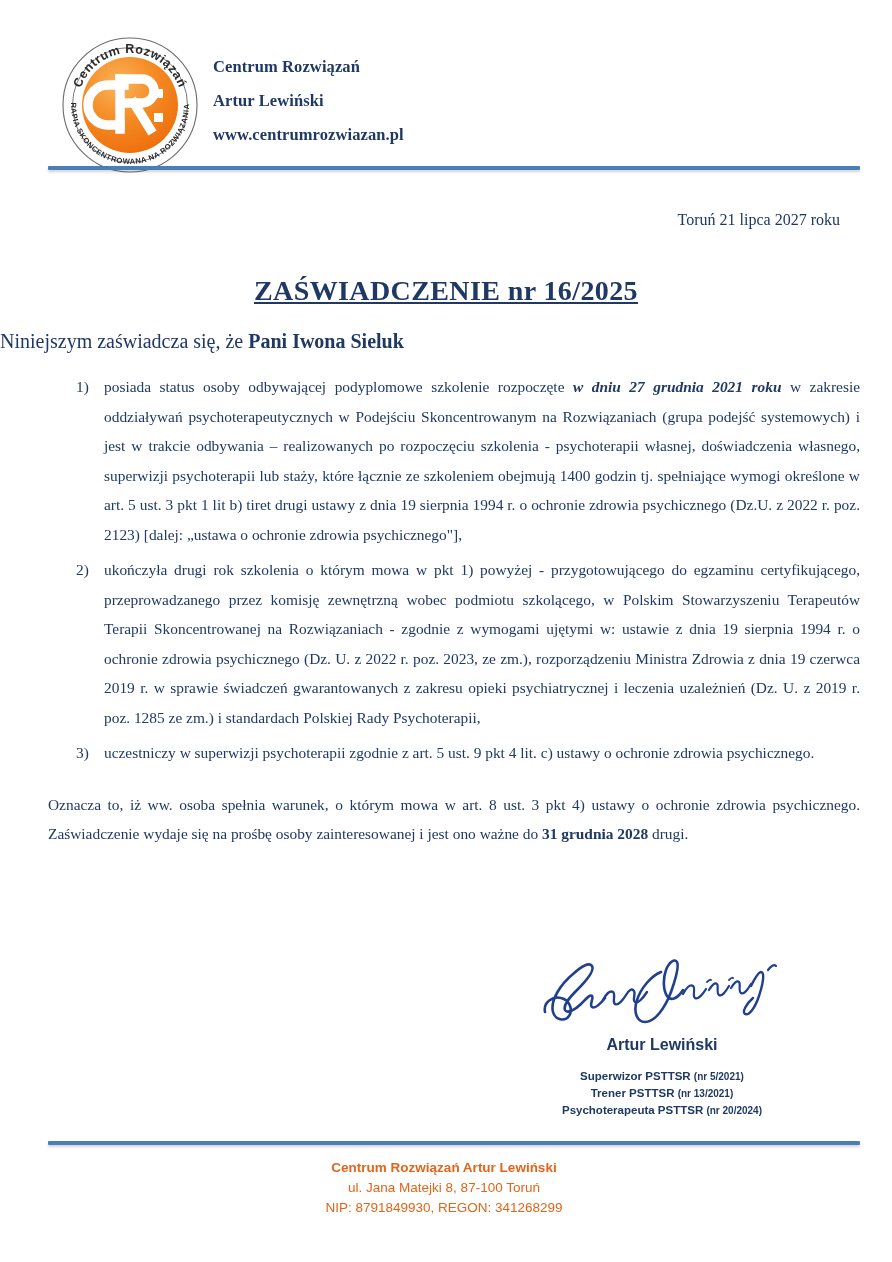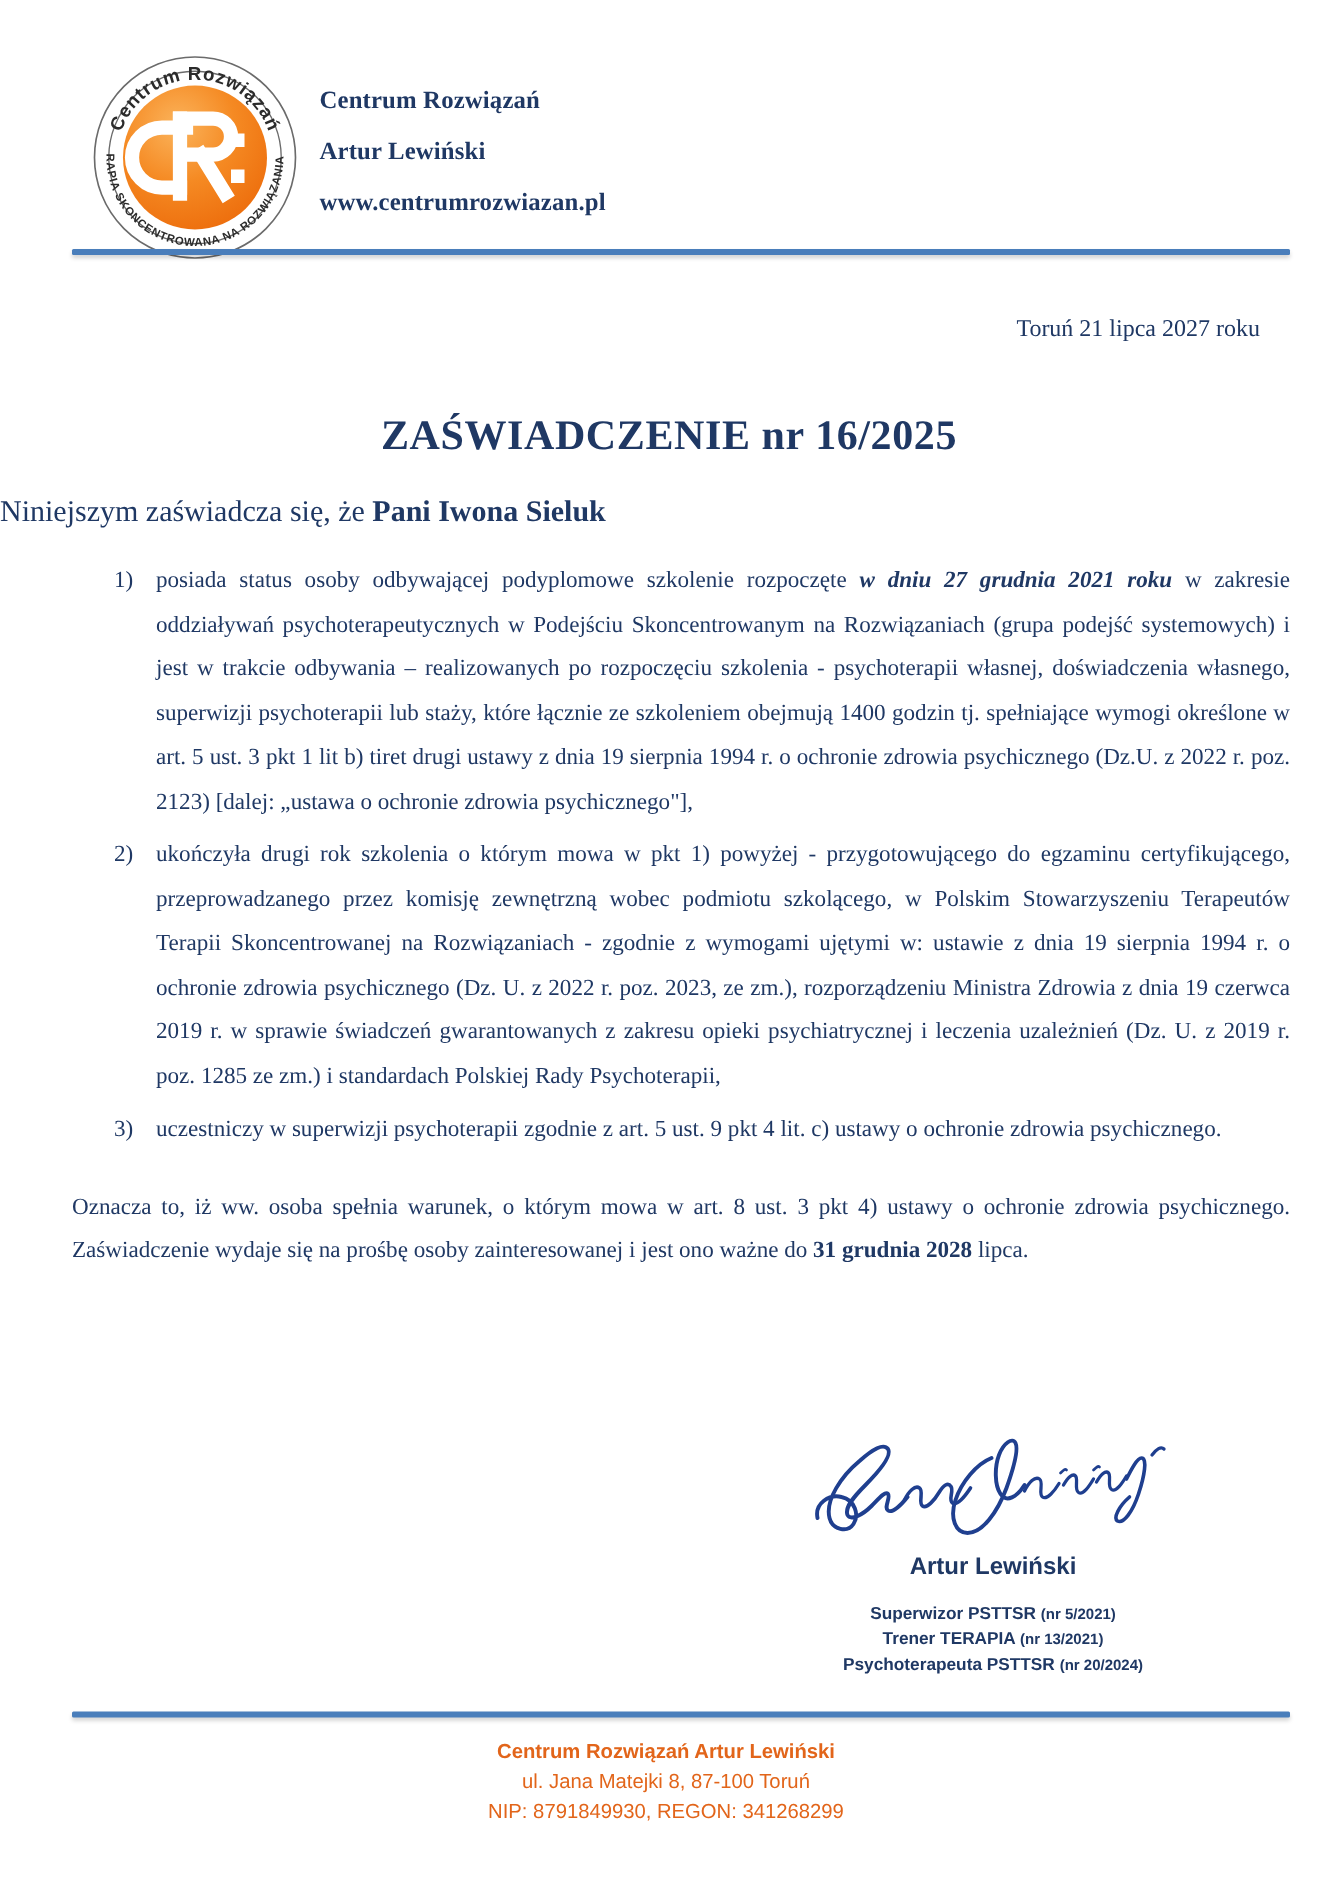--- a/index.html
+++ b/index.html
@@ -84,20 +84,21 @@
   .doc-title {
     position: absolute;
     left: 0;
     top: 275px;
     width: 892px;
     text-align: center;
     font-size: 28px;
     font-weight: bold;
     letter-spacing: 0.4px;
     color: #1f3864;
+    text-decoration: underline;
   }
   .doc-subtitle {
     position: absolute;
     left: 0;
     top: 330px;
     width: 892px;
     text-align: left;
     font-size: 20px;
     color: #1f3864;
   }
@@ -265,42 +266,42 @@
   <div class="doc-subtitle">
     <span>Niniejszym zaświadcza się, że </span><b>Pani Iwona Sieluk</b>
   </div>
 
   <div class="body-block">
     <ol class="clauses" id="clause-list">
         <li><span class="marker">1)</span><span class="clause-text"><span>posiada status osoby odbywającej podyplomowe szkolenie rozpoczęte </span><span class="bi">w dniu 27 grudnia 2021 roku</span><span> w zakresie oddziaływań psychoterapeutycznych w Podejściu Skoncentrowanym na Rozwiązaniach (grupa podejść systemowych) i jest w trakcie odbywania – realizowanych po rozpoczęciu szkolenia - psychoterapii własnej, doświadczenia własnego, superwizji psychoterapii lub staży, które łącznie ze szkoleniem obejmują 1400 godzin tj. spełniające wymogi określone w art. 5 ust. 3 pkt 1 lit b) tiret drugi ustawy z dnia 19 sierpnia 1994 r. o ochronie zdrowia psychicznego (Dz.U. z 2022 r. poz. 2123) [dalej: „</span><b>ustawa o ochronie zdrowia psychicznego</b><span>"],</span></span></li>
         <li><span class="marker">2)</span><span class="clause-text"><span>ukończyła drugi rok szkolenia o którym mowa w pkt 1) powyżej - przygotowującego do egzaminu certyfikującego, przeprowadzanego przez komisję zewnętrzną wobec podmiotu szkolącego, w Polskim Stowarzyszeniu Terapeutów Terapii Skoncentrowanej na Rozwiązaniach - zgodnie z wymogami ujętymi w: ustawie z dnia 19 sierpnia 1994 r. o ochronie zdrowia psychicznego (Dz. U. z 2022 r. poz. 2023, ze zm.), rozporządzeniu Ministra Zdrowia z dnia 19 czerwca 2019 r. w sprawie świadczeń gwarantowanych z zakresu opieki psychiatrycznej i leczenia uzależnień (Dz. U. z 2019 r. poz. 1285 ze zm.) i standardach Polskiej Rady Psychoterapii,</span></span></li>
         <li><span class="marker">3)</span><span class="clause-text"><span>uczestniczy w superwizji psychoterapii zgodnie z art. 5 ust. 9 pkt 4 lit. c) ustawy o ochronie zdrowia psychicznego.</span></span></li>
       </ol>
-    <div class="closing" id="closing-paragraph"><span>Oznacza to, iż ww. osoba spełnia warunek, o którym mowa w art. 8 ust. 3 pkt 4) ustawy o ochronie zdrowia psychicznego. Zaświadczenie wydaje się na prośbę osoby zainteresowanej i jest ono ważne do </span><b>31 grudnia 2028</b><span> lipca.</span></div>
+    <div class="closing" id="closing-paragraph"><span>Oznacza to, iż ww. osoba spełnia warunek, o którym mowa w art. 8 ust. 3 pkt 4) ustawy o ochronie zdrowia psychicznego. Zaświadczenie wydaje się na prośbę osoby zainteresowanej i jest ono ważne do </span><b>31 grudnia 2028</b><span> drugi.</span></div>
   </div>
 
   <div class="signature-block">
     <svg class="signature-img" viewBox="0 0 250 82" xmlns="http://www.w3.org/2000/svg" aria-hidden="true">
       <g fill="none" stroke="#1f3f8f" stroke-linecap="round" stroke-linejoin="round">
         <path d="M8,62 C6,52 16,46 24,48 C33,50 36,60 32,66 C28,72 18,70 16,62 C13,50 24,34 36,24 C45,16 52,12 55,16 C58,21 48,32 40,40 C32,48 26,55 28,60 C30,64 38,60 44,54 C49,49 53,44 55,46 C57,48 52,55 55,57 C58,59 64,53 68,48" stroke-width="2.6"></path>
         <path d="M66,50 C69,44 73,40 76,42 C79,44 75,52 78,54 C81,56 86,50 89,45 C92,40 95,38 97,41 C99,44 95,50 98,52 C101,54 106,48 110,42" stroke-width="2.4"></path>
         <path d="M124,22 C114,26 104,38 100,50 C96,62 100,72 108,72 C118,72 128,58 134,42 C139,28 142,16 140,12 C138,8 132,12 129,20 C126,28 126,40 130,46 C134,52 141,48 146,40" stroke-width="2.6"></path>
         <path d="M146,44 C149,38 153,34 156,36 C159,38 155,46 158,48 C161,50 166,44 169,39" stroke-width="2.2"></path>
         <path d="M172,40 C175,35 178,32 180,34 C182,36 179,43 182,45 C185,47 189,41 192,36" stroke-width="2.2"></path>
         <path d="M194,38 C197,33 200,30 202,32 C204,34 201,41 204,43 C207,45 211,39 214,34" stroke-width="2.2"></path>
         <path d="M214,36 C217,30 221,22 224,22 C228,22 226,34 222,46 C218,58 212,66 208,64 C205,62 209,54 216,48" stroke-width="2.4"></path>
         <path d="M231,20 C234,16 237,14 239,16" stroke-width="2.2"></path>
         <path d="M170,32 C172,30 173,29 174,30" stroke-width="1.8"></path>
         <path d="M192,30 C194,28 195,27 196,28" stroke-width="1.8"></path>
       </g>
     </svg>
     <div class="signature-name">Artur Lewiński</div>
     <div class="credentials" id="credentials-list">
         <div><span>Superwizor PSTTSR </span><span class="num">(nr 5/2021)</span></div>
-        <div><span>Trener TERAPIA </span><span class="num">(nr 13/2021)</span></div>
+        <div><span>Trener PSTTSR </span><span class="num">(nr 13/2021)</span></div>
         <div><span>Psychoterapeuta PSTTSR </span><span class="num">(nr 20/2024)</span></div>
       </div>
   </div>
 
   <div class="rule rule-bottom"></div>
 
   <div class="footer">
     <div class="footer-line1">Centrum Rozwiązań Artur Lewiński</div>
     <div class="footer-line2">ul. Jana Matejki 8, 87-100 Toruń</div>
     <div class="footer-line3">NIP: 8791849930, REGON: 341268299</div>

